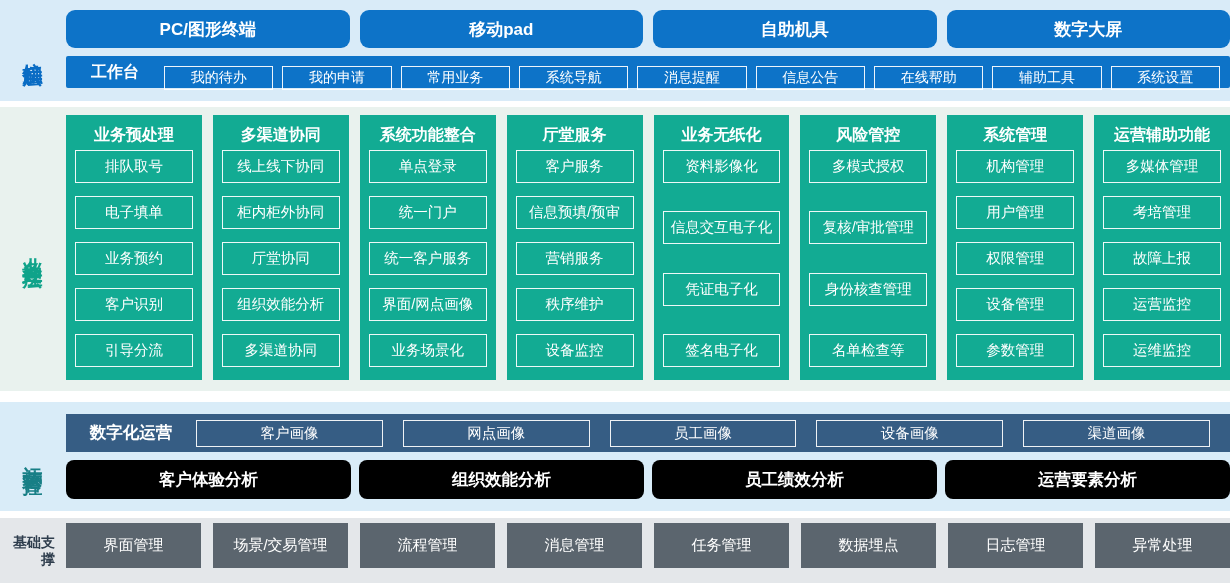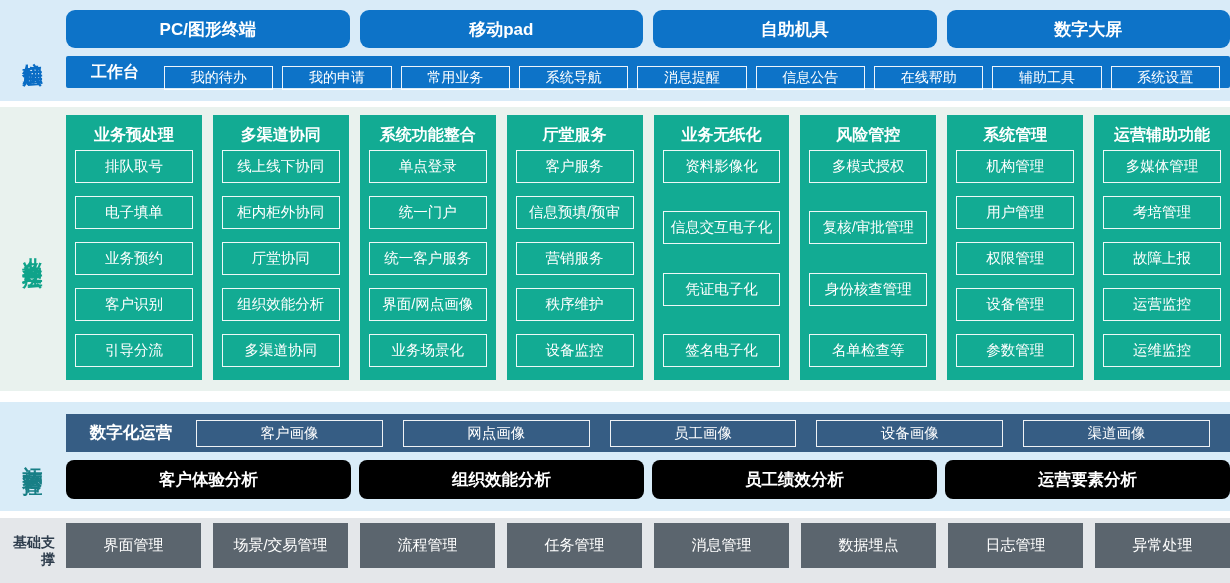--- a/index.html
+++ b/index.html
@@ -219,21 +219,21 @@
 
   <div class="band band-foundation">
     <div class="flabel">
       <span>基础支撑</span>
     </div>
     <div class="content f-items">
 
     <div class="f-item">界面管理</div>
         <div class="f-item">场景/交易管理</div>
         <div class="f-item">流程管理</div>
+        <div class="f-item">消息管理</div>
         <div class="f-item">任务管理</div>
-        <div class="f-item">消息管理</div>
         <div class="f-item">数据埋点</div>
         <div class="f-item">日志管理</div>
         <div class="f-item">异常处理</div>
       </div>
   </div>
 
 </div>
 
 </body></html>

